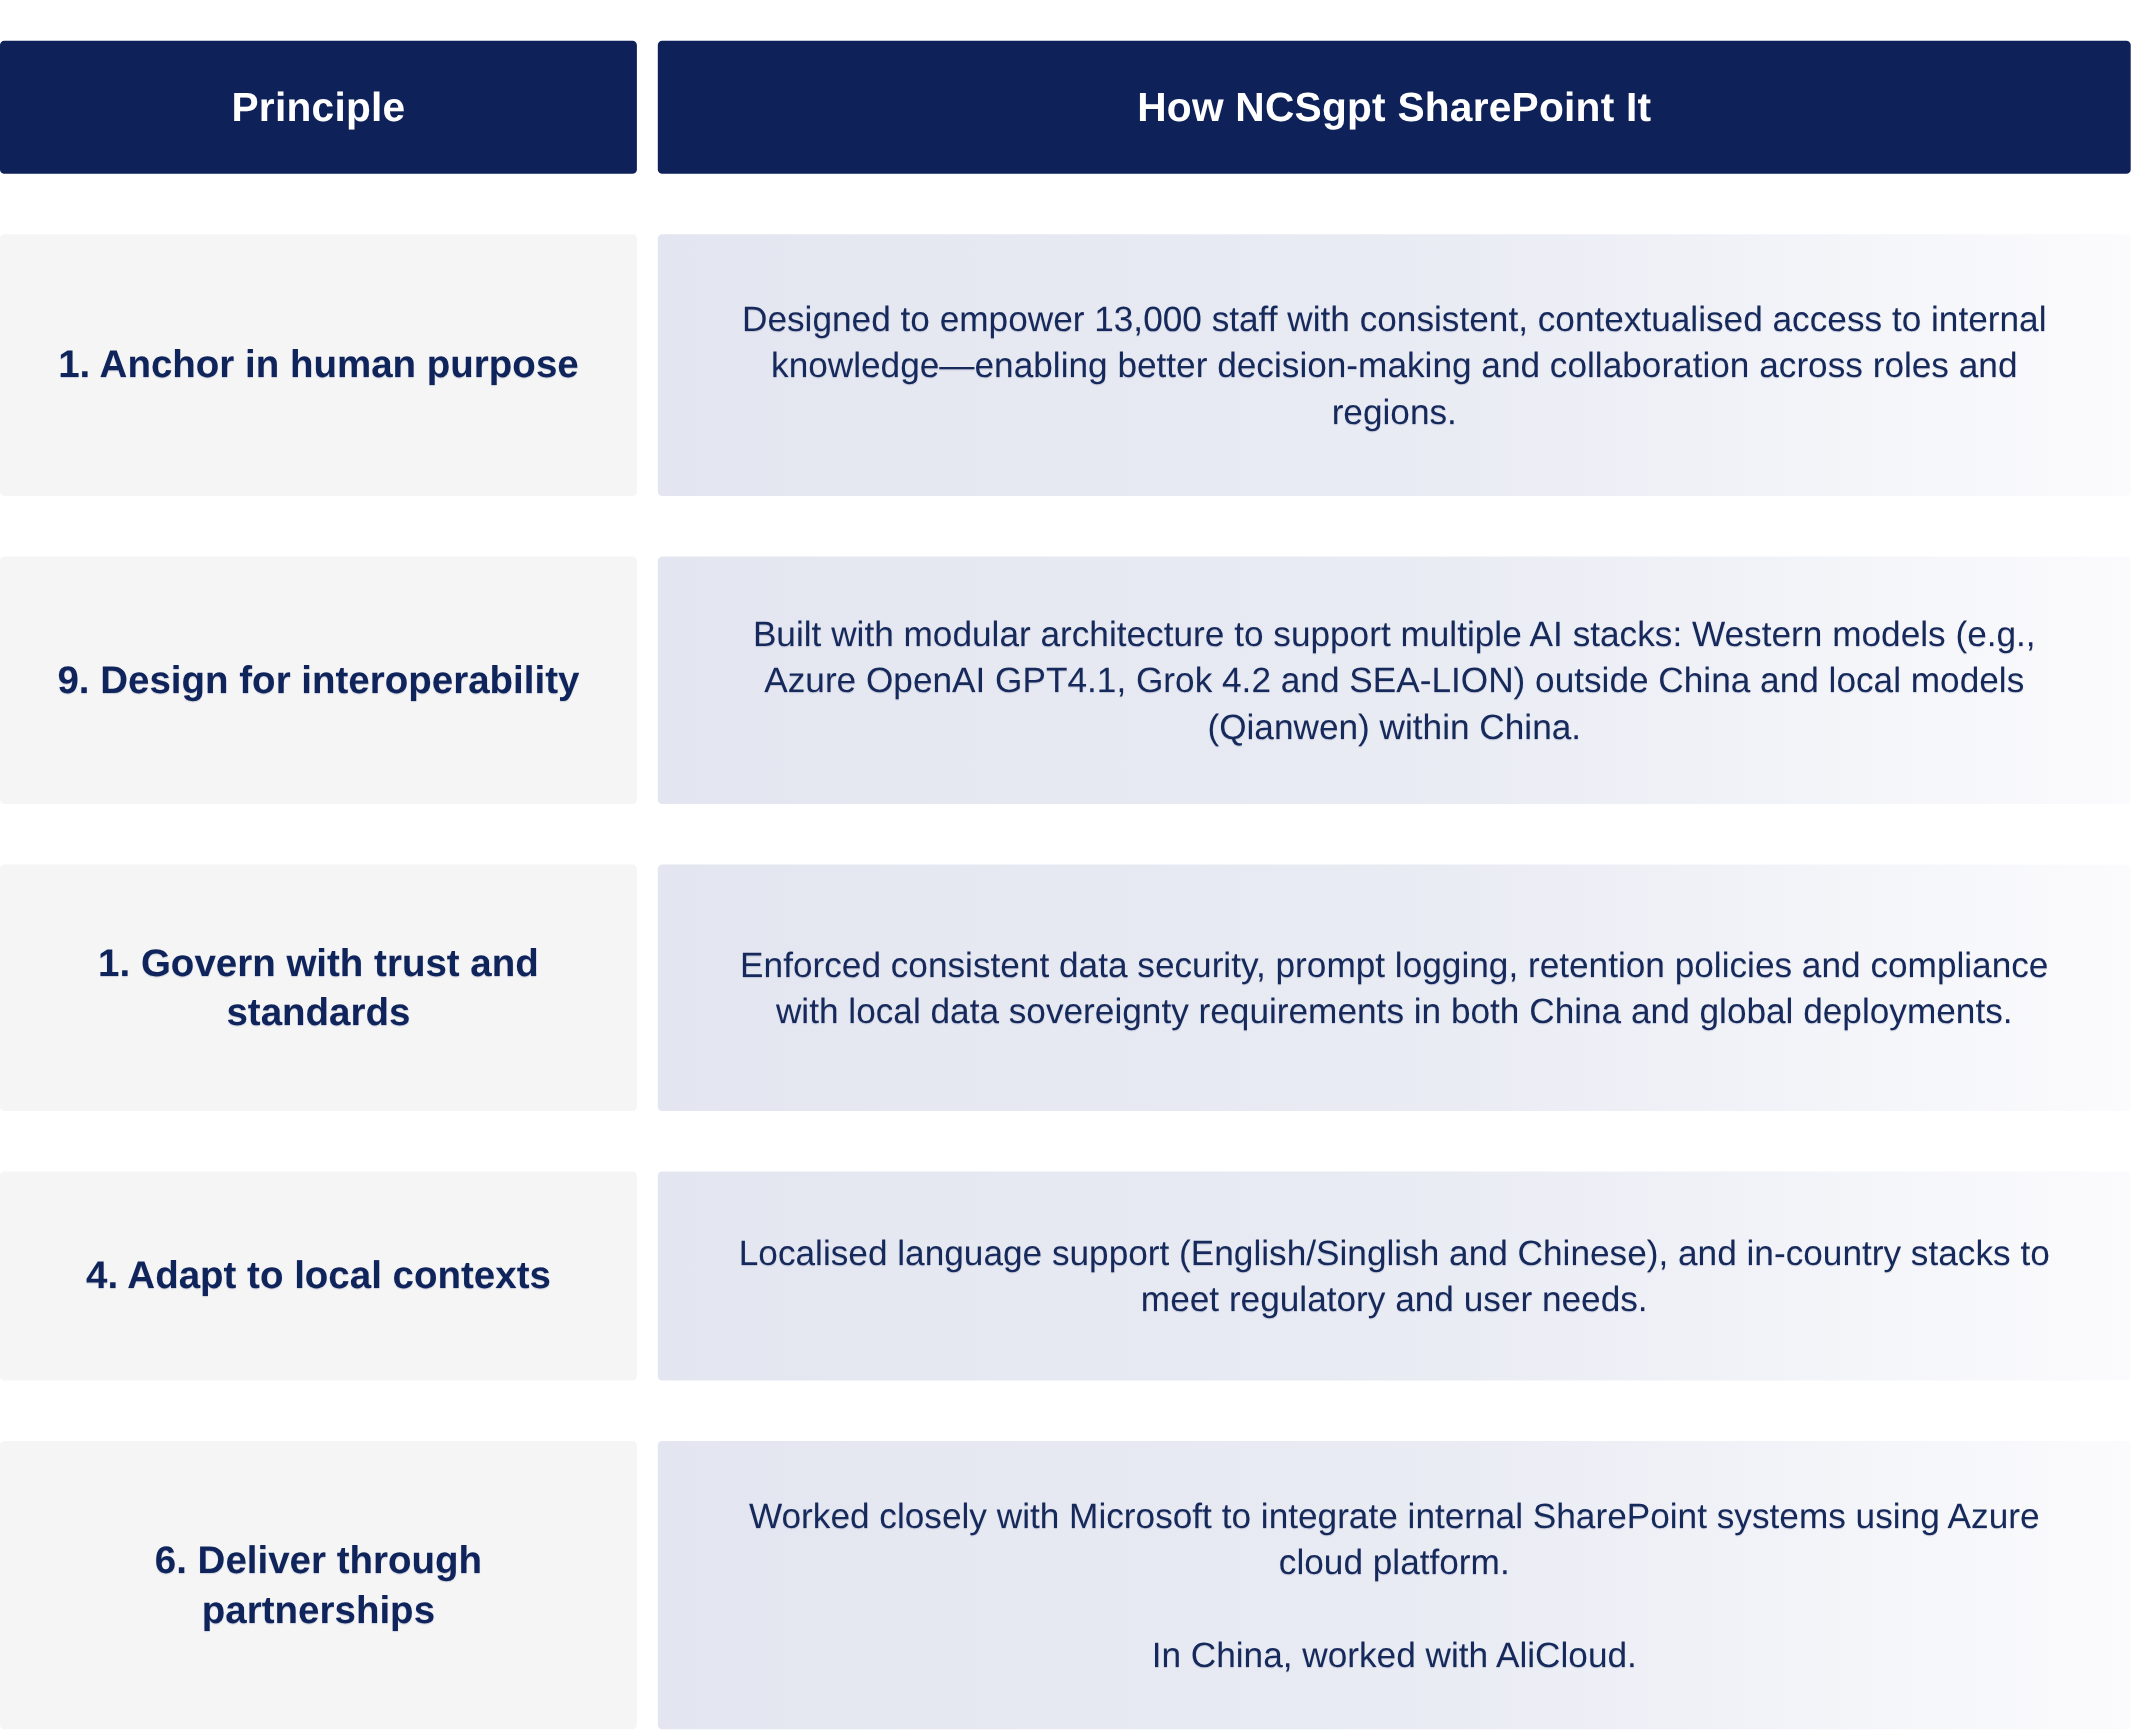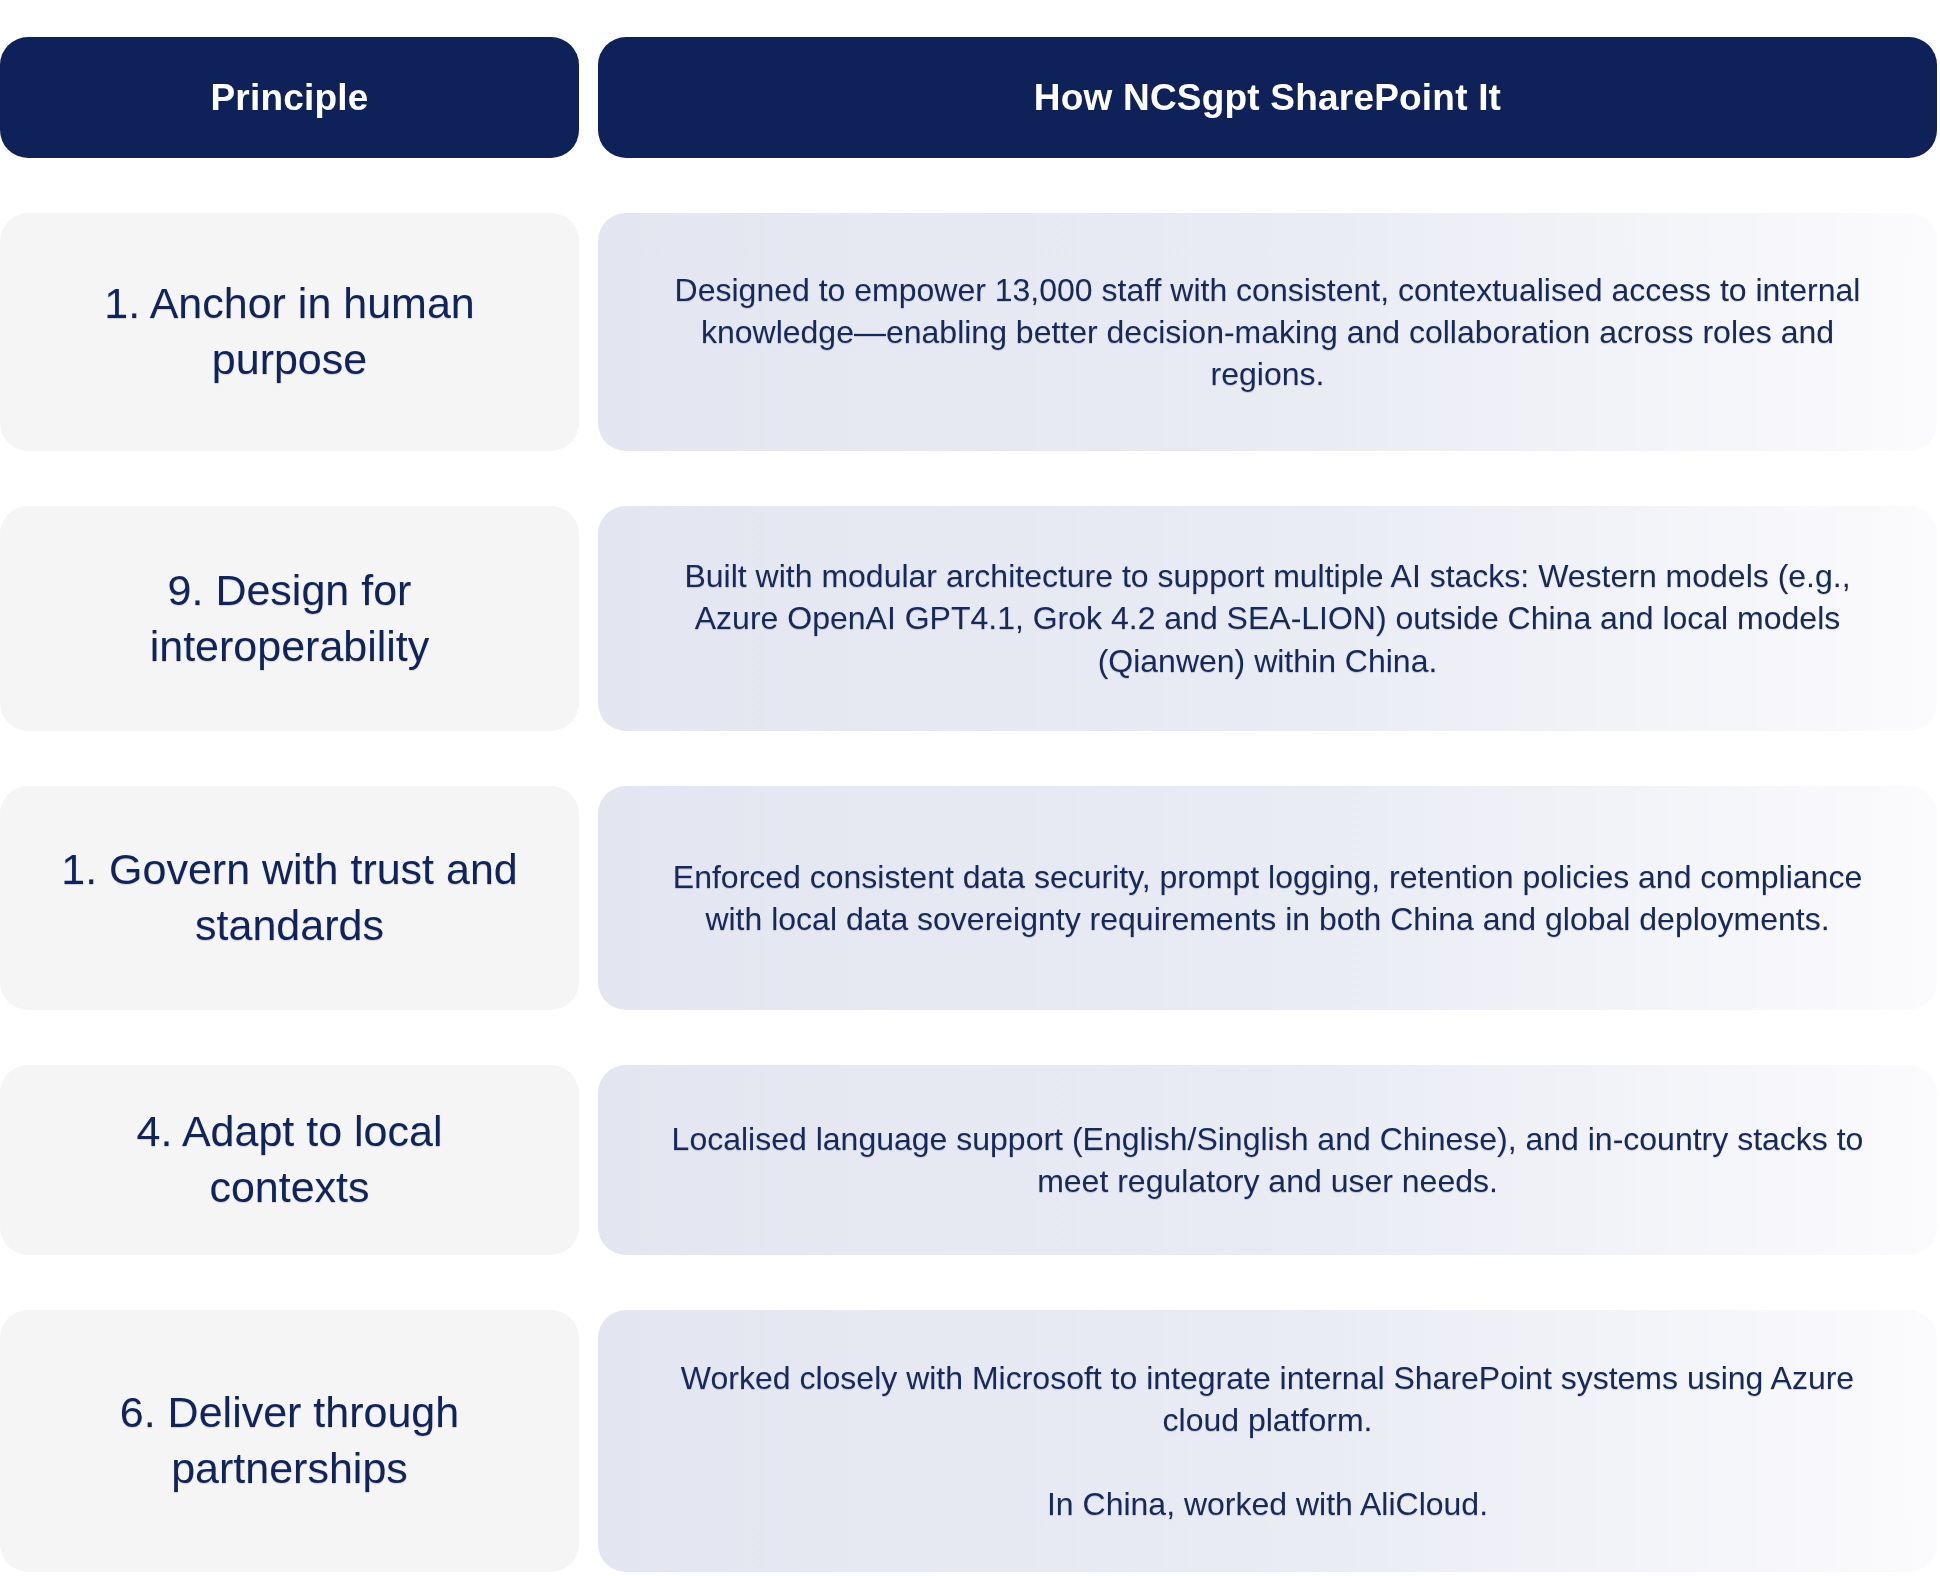--- a/index.html
+++ b/index.html
@@ -14,40 +14,40 @@
     display: grid;
     width: 1940px;
     height: 1576px;
     grid-template-columns: 579px 1fr;
     grid-template-rows: 154px 271px 258px 257px 223px 295px;
     column-gap: 19px;
     row-gap: 22px;
     padding: 4px 3px 2px 0;
   }
   .cell {
-    border-radius: 28px;
+    border-radius: 4px;
     display: flex;
     flex-direction: column;
     align-items: center;
     justify-content: center;
     text-align: center;
     margin-top: 33px;
   }
   .header-cell {
     background: #0e2259;
     color: #ffffff;
     font-size: 37px;
     font-weight: bold;
     letter-spacing: 0.2px;
   }
   .principle-cell {
     background: #f5f5f6;
     color: #10245c;
-    font-size: 43px;
-    font-weight: normal;
+    font-size: 35px;
+    font-weight: bold;
     line-height: 1.3;
     padding: 0 52px;
     text-shadow: 0 1px 1px rgba(20,35,90,0.18);
     justify-content: center;
   }
   .impl-cell {
     background: linear-gradient(90deg, #e3e5f0 0%, #eaecf4 55%, #fbfbfd 100%);
     color: #16295b;
     font-size: 32px;
     line-height: 1.32;

